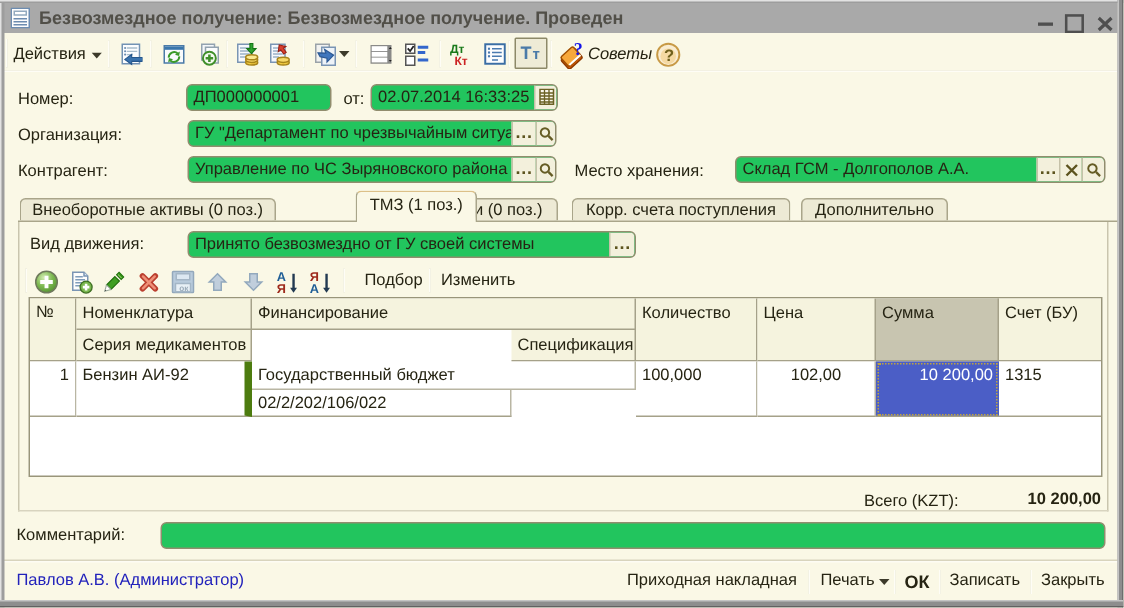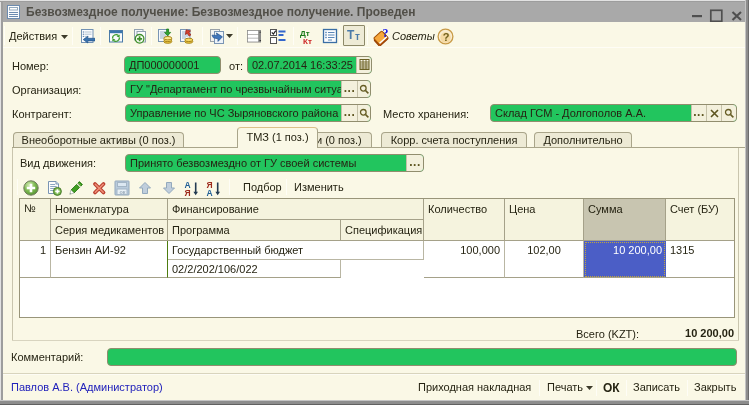--- a/index.html
+++ b/index.html
@@ -331,28 +331,27 @@
 
 <div id="grid">
   <div class="hc" style="left:0;top:0;width:31px;height:42px;line-height:19px">№</div>
   <div class="hc" style="left:31px;top:0;width:117px;height:21px">Номенклатура</div>
   <div class="hc" style="left:148px;top:0;width:256px;height:21px">Финансирование</div>
   <div class="hc" style="left:404px;top:0;width:81px;height:42px">Количество</div>
   <div class="hc" style="left:485px;top:0;width:79px;height:42px">Цена</div>
   <div class="hc" style="left:564px;top:0;width:82px;height:42px;background:#c8c5b0">Сумма</div>
   <div class="hc" style="left:646px;top:0;width:68px;height:42px;border-right:none">Счет (БУ)</div>
   <div class="hc" style="left:31px;top:21px;width:117px;height:21px">Серия медикаментов</div>
-  <div class="hc" style="left:148px;top:21px;width:173px;height:21px">Программа</div>
   <div class="hc" style="left:321px;top:21px;width:83px;height:21px">Спецификация</div>
 
   <div class="dc" style="left:0;top:42px;width:31px;height:37px;border-right:1px solid #b9b6a3;border-bottom:1px solid #a5a189;text-align:right">1</div>
-  <div class="dc" style="left:31px;top:42px;width:117px;height:37px;border-right:1px solid #4d7c0f;border-bottom:1px solid #a5a189">Бензин АИ-92</div>
+  <div class="dc" style="left:31px;top:42px;width:117px;height:37px;border-right:5px solid #4d7c0f;border-bottom:1px solid #a5a189">Бензин АИ-92</div>
   <div class="dc" style="left:148px;top:42px;width:256px;height:19px;border-right:1px solid #b9b6a3;border-bottom:1px solid #b9b6a3">Государственный бюджет</div>
   <div class="dc" style="left:148px;top:61px;width:173px;height:18px;border-right:1px solid #b9b6a3;border-bottom:1px solid #a5a189">02/2/202/106/022</div>
-  <div class="dc" style="left:404px;top:42px;width:81px;height:37px;border-right:1px solid #b9b6a3;border-bottom:1px solid #a5a189;text-align:right">100,000</div>
+  <div class="dc" style="left:404px;top:42px;width:81px;height:37px;border-right:1px solid #b9b6a3;border-bottom:1px solid #a5a189;">100,000</div>
   <div class="dc" style="left:485px;top:42px;width:79px;height:37px;border-right:1px solid #b9b6a3;border-bottom:1px solid #a5a189;text-align:center">102,00</div>
   <div class="dc" style="left:564px;top:42px;width:82px;height:37px;background:#4b5ec6;color:#fff;text-align:right;outline:1px dotted #bfa440;outline-offset:-2px;border-bottom:1px solid #a5a189">10 200,00</div>
   <div class="dc" style="left:646px;top:42px;width:68px;height:37px;border-bottom:1px solid #a5a189">1315</div>
 </div>
 
 <span class="abs" style="left:576px;top:328px">Всего (KZT):</span>
 <span class="abs" style="left:634px;top:327px;width:100px;text-align:right;font-weight:bold">10 200,00</span>
 
 <label class="fl" style="left:11px;top:351px">Комментарий:</label>
 <div class="field" style="left:107px;top:348px;width:630px"></div>

